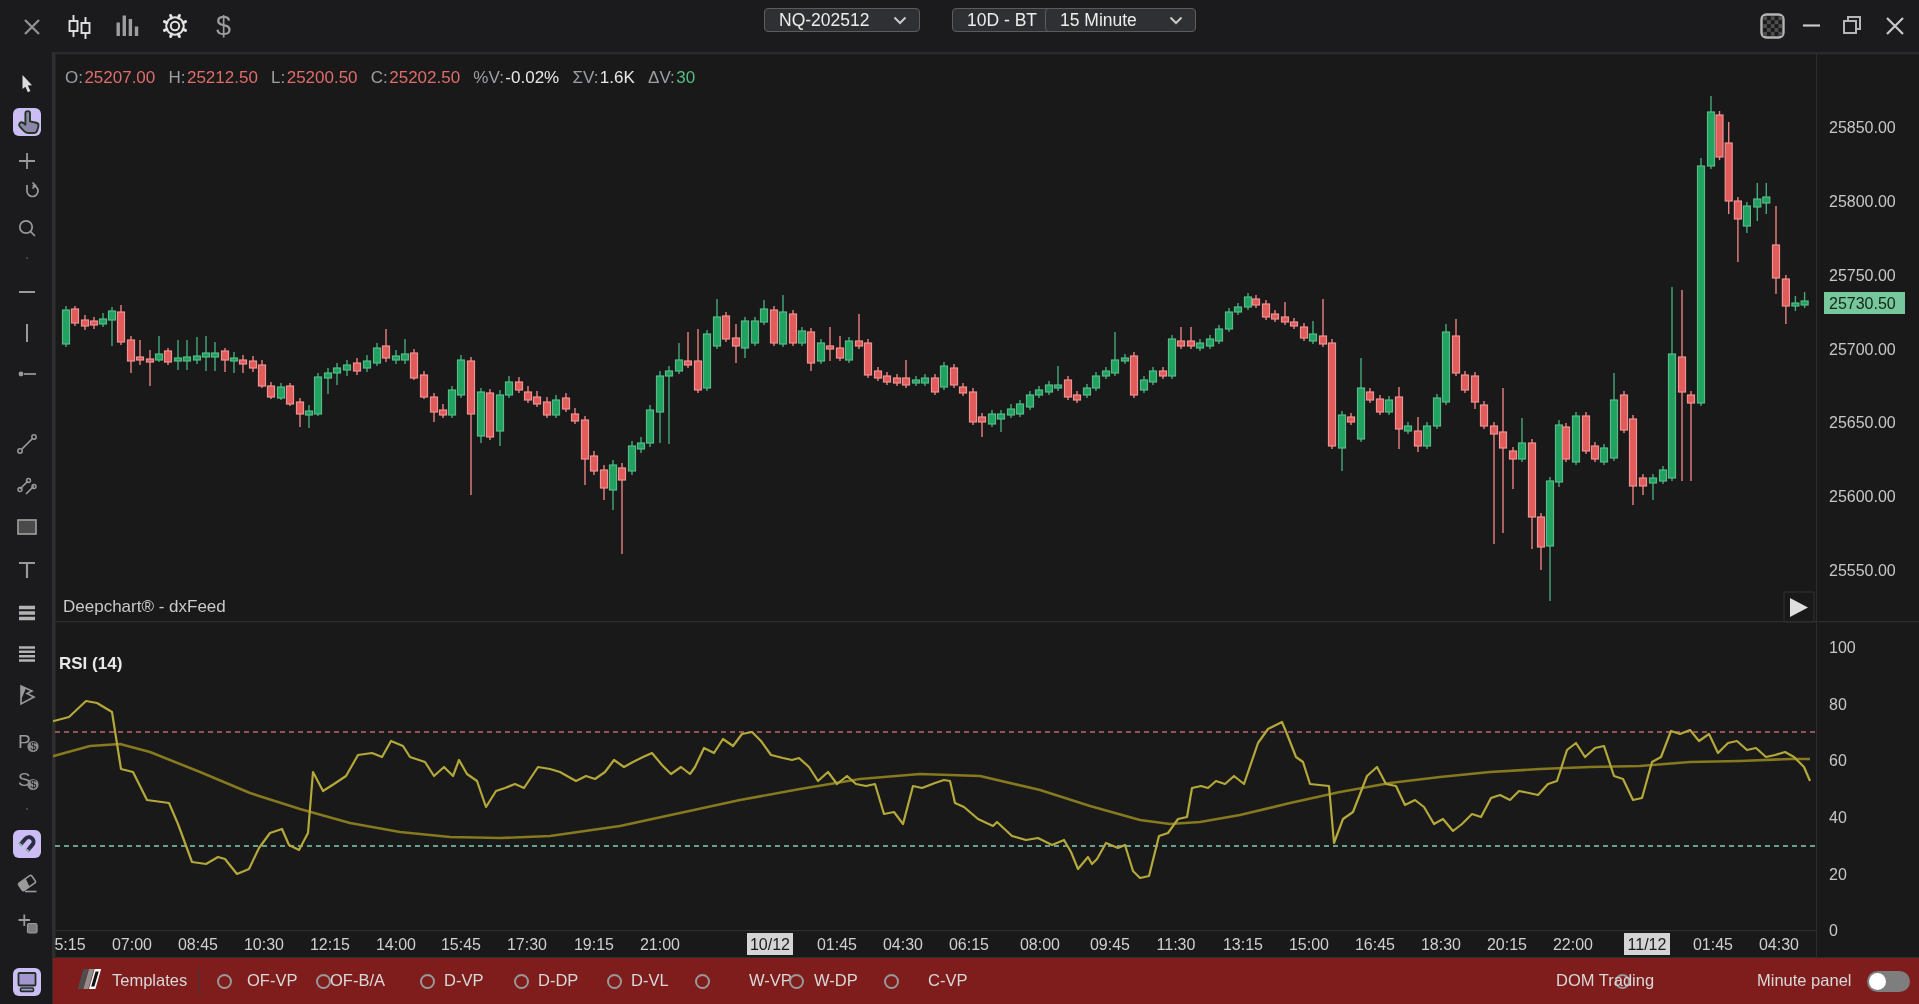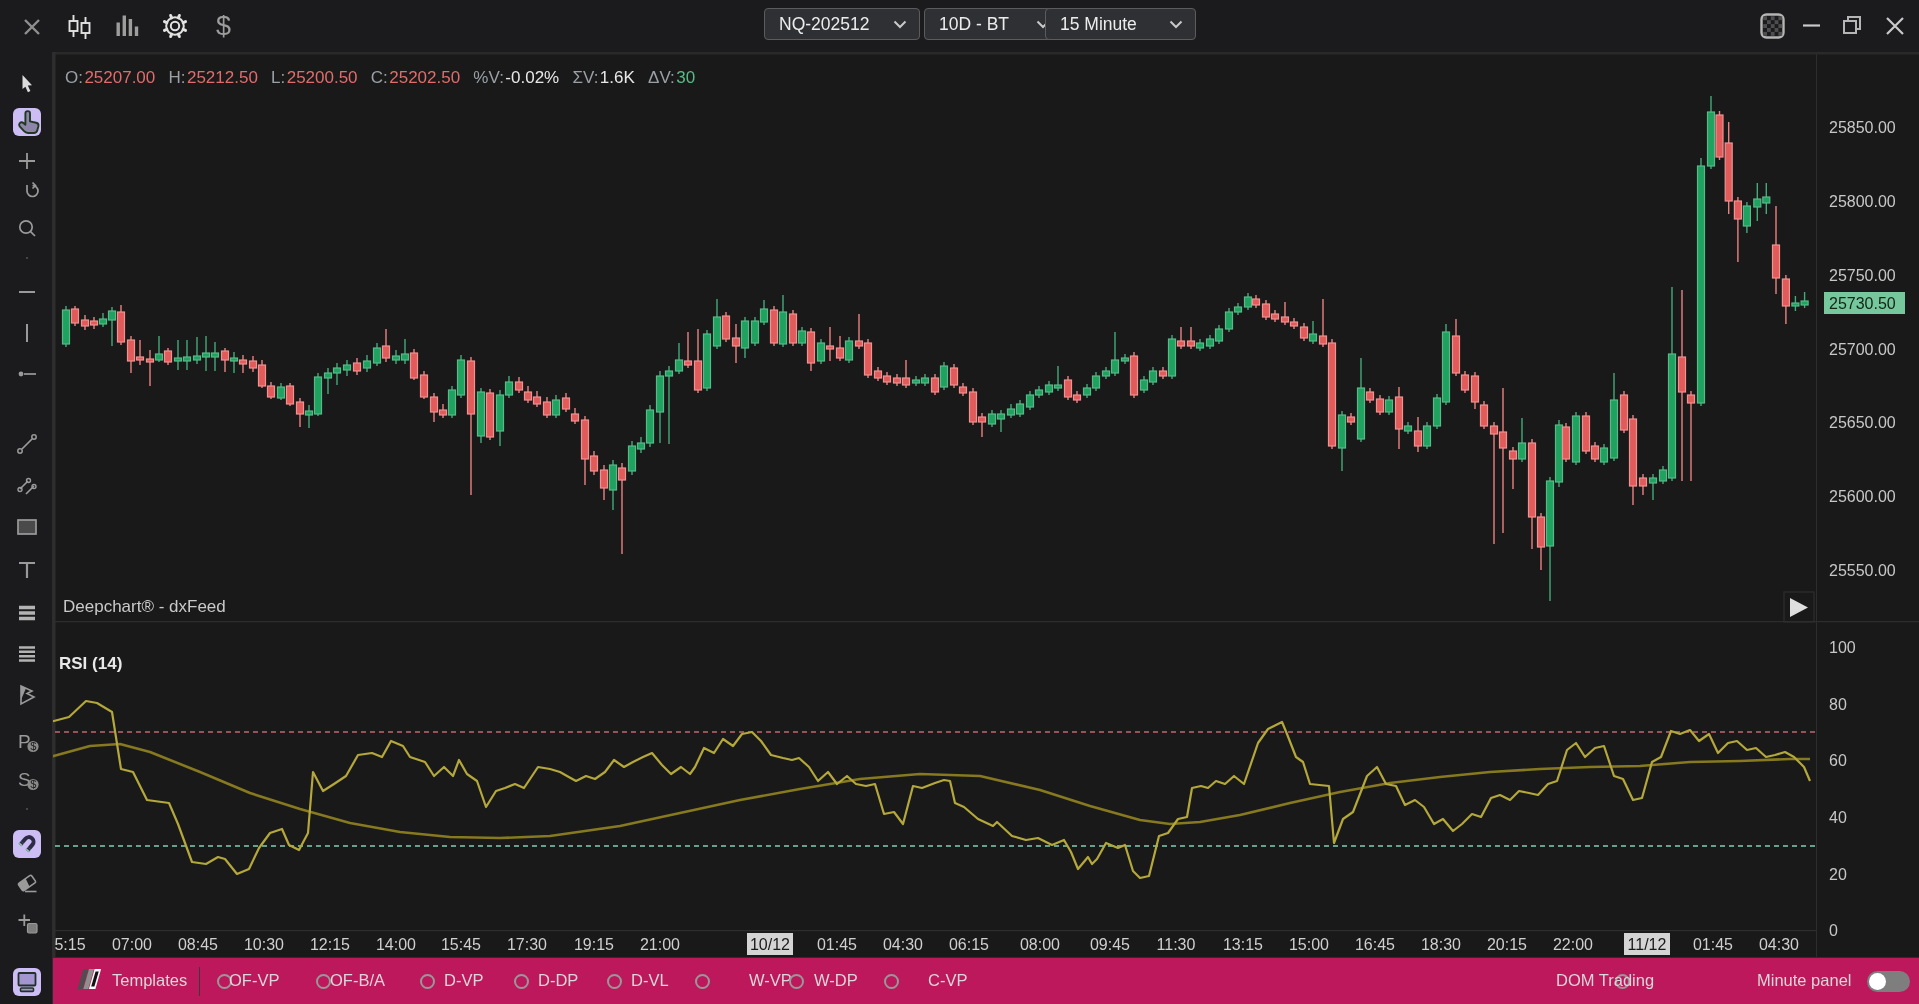--- a/index.html
+++ b/index.html
@@ -1,21 +1,21 @@
 <!DOCTYPE html>
 <html><head><meta charset="utf-8"><style>
 
 *{margin:0;padding:0;box-sizing:border-box}
 html,body{width:1919px;height:1004px;overflow:hidden;background:#191919;font-family:"Liberation Sans",sans-serif}
 #root{position:relative;width:1919px;height:1004px;background:#191919}
 #titlebar{position:absolute;left:0;top:0;width:1919px;height:52px;background:#1b1b1d}
 #toolbar{position:absolute;left:0;top:52px;width:53px;height:952px;background:#1b1b1d;border-right:1px solid #2d2d2d}
-.dd{position:absolute;top:8px;height:32px;background:#2e3033;border:1px solid #5c5c5c;border-radius:4px;
+.dd{position:absolute;top:8px;height:24px;background:#2e3033;border:1px solid #5c5c5c;border-radius:4px;
 display:flex;align-items:center;justify-content:space-between;color:#ececec;font-size:17.5px;padding:0 12px 0 14px}
-#bottombar{position:absolute;left:53px;top:957px;width:1866px;height:47px;background:#be185d;border-top:1px solid #2d2d2d;color:#d8d8d8;font-size:16.5px}
+#bottombar{position:absolute;left:53px;top:957px;width:1866px;height:47px;background:#7f1d1d;border-top:1px solid #2d2d2d;color:#d8d8d8;font-size:16.5px}
 .radio{position:absolute;top:16px;width:15px;height:15px;border:2px solid #989898;border-radius:50%;box-sizing:border-box}
 .blabel{position:absolute;top:13px;font-size:16.5px;color:#d8d8d8;white-space:nowrap}
 
 </style></head><body>
 <div id="root">
 <svg width="1919" height="1004" viewBox="0 0 1919 1004" style="position:absolute;left:0;top:0">
 <rect x="0" y="0" width="1919" height="1004" fill="#191919"></rect>
 <path d="M66 306 V347 M103 313 V327 M112 307 V346 M159 336 V362 M178 340 V370 M187 340 V370 M197 337 V364 M206 336 V371 M215 342 V371 M234 352 V373 M281 383 V400 M309 405 V428 M318 373 V416 M328 368 V394 M337 363 V385 M347 360 V376 M367 355 V372 M377 343 V366 M396 350 V364 M405 339 V364 M452 386 V418 M461 355 V398 M481 388 V443 M500 390 V446 M509 376 V398 M556 395 V418 M613 460 V510 M632 441 V475 M641 437 V453 M650 405 V447 M660 371 V443 M669 366 V444 M679 343 V374 M707 330 V391 M717 299 V349 M745 317 V358 M755 317 V346 M764 300 V325 M783 295 V347 M802 327 V346 M821 339 V364 M849 337 V363 M916 376 V386 M925 374 V386 M944 362 V390 M992 410 V427 M1001 410 V432 M1011 404 V418 M1020 400 V417 M1030 391 V410 M1039 386 V398 M1049 381 V395 M1058 366 V391 M1087 384 V398 M1096 372 V391 M1106 367 V379 M1115 332 V376 M1125 354 V364 M1144 376 V393 M1153 367 V385 M1172 335 V379 M1200 339 V351 M1210 335 V349 M1219 325 V344 M1229 308 V332 M1238 303 V315 M1248 293 V310 M1313 321 V344 M1342 411 V471 M1361 358 V442 M1389 396 V415 M1408 422 V434 M1427 422 V449 M1437 394 V429 M1446 324 V405 M1522 418 V462 M1550 477 V601 M1559 420 V487 M1576 412 V465 M1604 444 V465 M1614 373 V461 M1653 474 V500 M1663 466 V484 M1672 287 V481 M1701 158 V406 M1711 96 V169 M1746.9 202 V233 M1757.3 183 V221 M1766.3 183 V214 M1795.4 296 V311 M1804.6 292 V308" stroke="#44a97b" stroke-width="1.4" fill="none"></path>
 <path d="M75 306 V326 M85 315 V330 M94 317 V329 M121 305 V345 M131 336 V373 M140 340 V365 M150 350 V386 M168 348 V365 M225 348 V372 M243 355 V373 M253 356 V372 M262 360 V388 M271 382 V399 M290 383 V406 M300 398 V427 M357 358 V375 M386 329 V362 M414 349 V380 M424 371 V399 M434 393 V422 M443 404 V418 M471 357 V495 M490 389 V440 M519 377 V393 M528 386 V403 M537 391 V407 M547 397 V418 M566 393 V412 M575 408 V424 M585 416 V485 M594 451 V475 M604 465 V500 M622 463 V554 M688 332 V368 M698 329 V393 M726 312 V342 M736 324 V363 M774 306 V346 M793 310 V346 M811 328 V371 M830 327 V361 M840 336 V361 M859 314 V349 M868 339 V378 M878 367 V381 M887 372 V385 M897 374 V386 M906 360 V388 M935 374 V395 M954 364 V388 M963 383 V396 M973 388 V425 M982 413 V437 M1068 376 V400 M1077 391 V403 M1134 352 V398 M1163 367 V379 M1181 327 V349 M1191 327 V349 M1256 295 V308 M1266 300 V320 M1275 310 V322 M1285 302 V325 M1294 318 V329 M1304 323 V341 M1323 299 V347 M1332 339 V449 M1351 413 V425 M1370 388 V403 M1380 395 V415 M1399 387 V449 M1418 417 V452 M1456 319 V376 M1465 371 V393 M1475 372 V409 M1484 401 V429 M1494 422 V544 M1503 388 V533 M1513 447 V489 M1532 439 V549 M1541 513 V570 M1566 423 V462 M1586 412 V454 M1595 442 V462 M1624 391 V433 M1633 415 V505 M1643 474 V495 M1682 290 V481 M1691 391 V481 M1719.5 111 V160 M1728.7 122 V214 M1737.9 197 V262 M1776 206 V294 M1785.9 275 V324" stroke="#ec8181" stroke-width="1.4" fill="none"></path>
 <rect x="62.5" y="310" width="7" height="34" fill="#1fa15f" stroke="#59ba88" stroke-width="1.2"></rect>
@@ -288,21 +288,21 @@
         <line x1="-8.13" y1="-3.37" x2="-10.53" y2="-4.36" stroke="#e2e2e2" stroke-width="3" stroke-linecap="round"></line>
         <line x1="-3.37" y1="-8.13" x2="-4.36" y2="-10.53" stroke="#e2e2e2" stroke-width="3" stroke-linecap="round"></line>
         <line x1="3.37" y1="-8.13" x2="4.36" y2="-10.53" stroke="#e2e2e2" stroke-width="3" stroke-linecap="round"></line>
         <line x1="8.13" y1="-3.37" x2="10.53" y2="-4.36" stroke="#e2e2e2" stroke-width="3" stroke-linecap="round"></line>
       </g>
 <text x="216" y="35" font-size="27" fill="#9d9d9d" font-family="Liberation Sans">$</text>
 </svg>
 <div class="dd" style="left:764px;width:156px">NQ-202512 <svg width="14" height="9" viewBox="0 0 14 9">
         <path d="M1.5,1.5 L7,7 L12.5,1.5" stroke="#c9c9c9" stroke-width="2" fill="none"></path>
       </svg></div>
-<div class="dd" style="left:924px;width:139px">10D - BT <svg width="14" height="9" viewBox="0 0 14 9">
+<div class="dd" style="left:952px;width:139px">10D - BT <svg width="14" height="9" viewBox="0 0 14 9">
         <path d="M1.5,1.5 L7,7 L12.5,1.5" stroke="#c9c9c9" stroke-width="2" fill="none"></path>
       </svg></div>
 <div class="dd" style="left:1045px;width:151px">15 Minute <svg width="14" height="9" viewBox="0 0 14 9">
         <path d="M1.5,1.5 L7,7 L12.5,1.5" stroke="#c9c9c9" stroke-width="2" fill="none"></path>
       </svg></div>
 <svg width="170" height="52" viewBox="0 0 170 52" style="position:absolute;left:1749px;top:0">
 <rect x="12.5" y="14.5" width="22" height="23" rx="5" fill="none" stroke="#b5b5b5" stroke-width="2.4"></rect>
       <rect x="14.2" y="16.3" width="3.8" height="3.9" fill="#4e4e4e"></rect>
       <rect x="21.8" y="16.3" width="3.8" height="3.9" fill="#4e4e4e"></rect>
       <rect x="29.4" y="16.3" width="3.8" height="3.9" fill="#4e4e4e"></rect>
@@ -420,21 +420,21 @@
           <g transform="skewX(-16) translate(7,0)">
             <rect x="0" y="2" width="5" height="20" fill="#4e4e4e"></rect>
             <rect x="5.6" y="2" width="5" height="20" fill="#8f8f8f"></rect>
             <rect x="11.2" y="2" width="6.5" height="20" fill="#fdfdfd"></rect>
             <rect x="12.8" y="4.4" width="3.2" height="15.2" fill="#111"></rect>
           </g>
         </svg></div>
       <span class="blabel" style="left:59px">Templates</span>
       <div style="position:absolute;left:146px;top:9px;width:1px;height:29px;background:#3a3a3a"></div>
       <span class="radio" style="left:164px"></span>
-      <span class="blabel" style="left:176px">OF-VP</span>
+      <span class="blabel" style="left:194px">OF-VP</span>
       <span class="radio" style="left:263px"></span>
       <span class="blabel" style="left:277px">OF-B/A</span>
       <span class="radio" style="left:367px"></span>
       <span class="blabel" style="left:391px">D-VP</span>
       <span class="radio" style="left:461px"></span>
       <span class="blabel" style="left:485px">D-DP</span>
       <span class="radio" style="left:554px"></span>
       <span class="blabel" style="left:578px">D-VL</span>
       <span class="radio" style="left:642px"></span>
       <span class="blabel" style="left:696px">W-VP</span>

